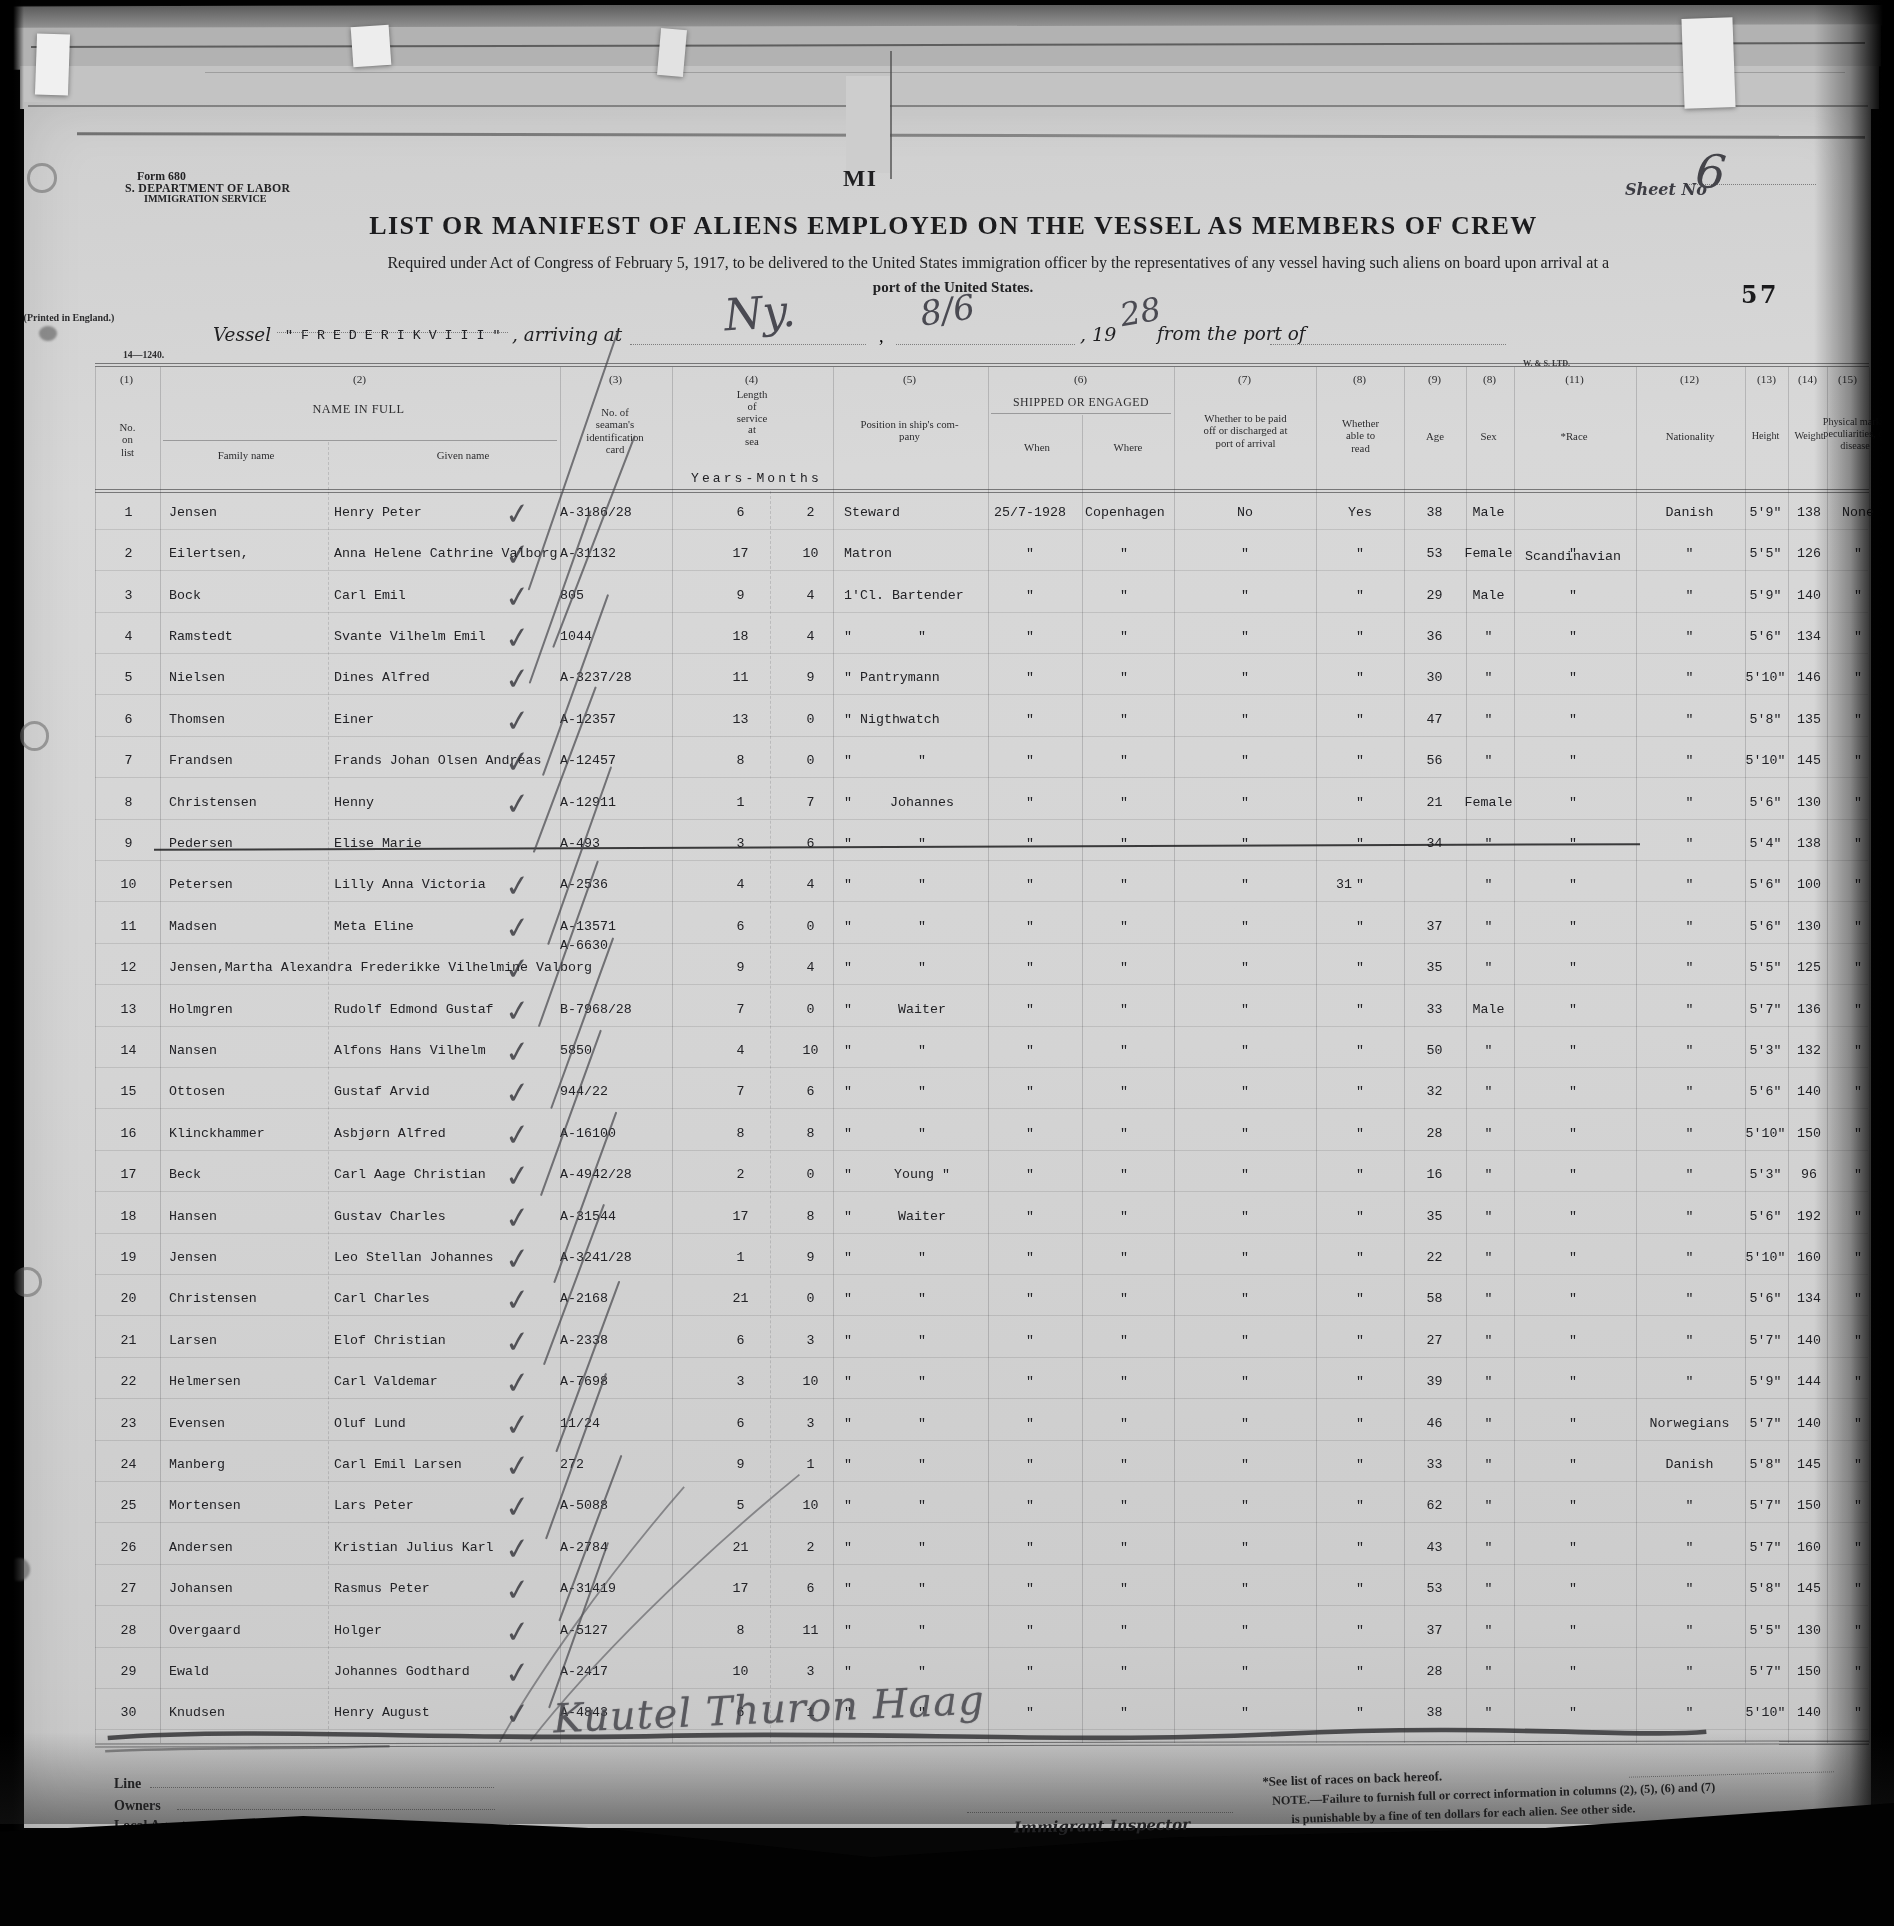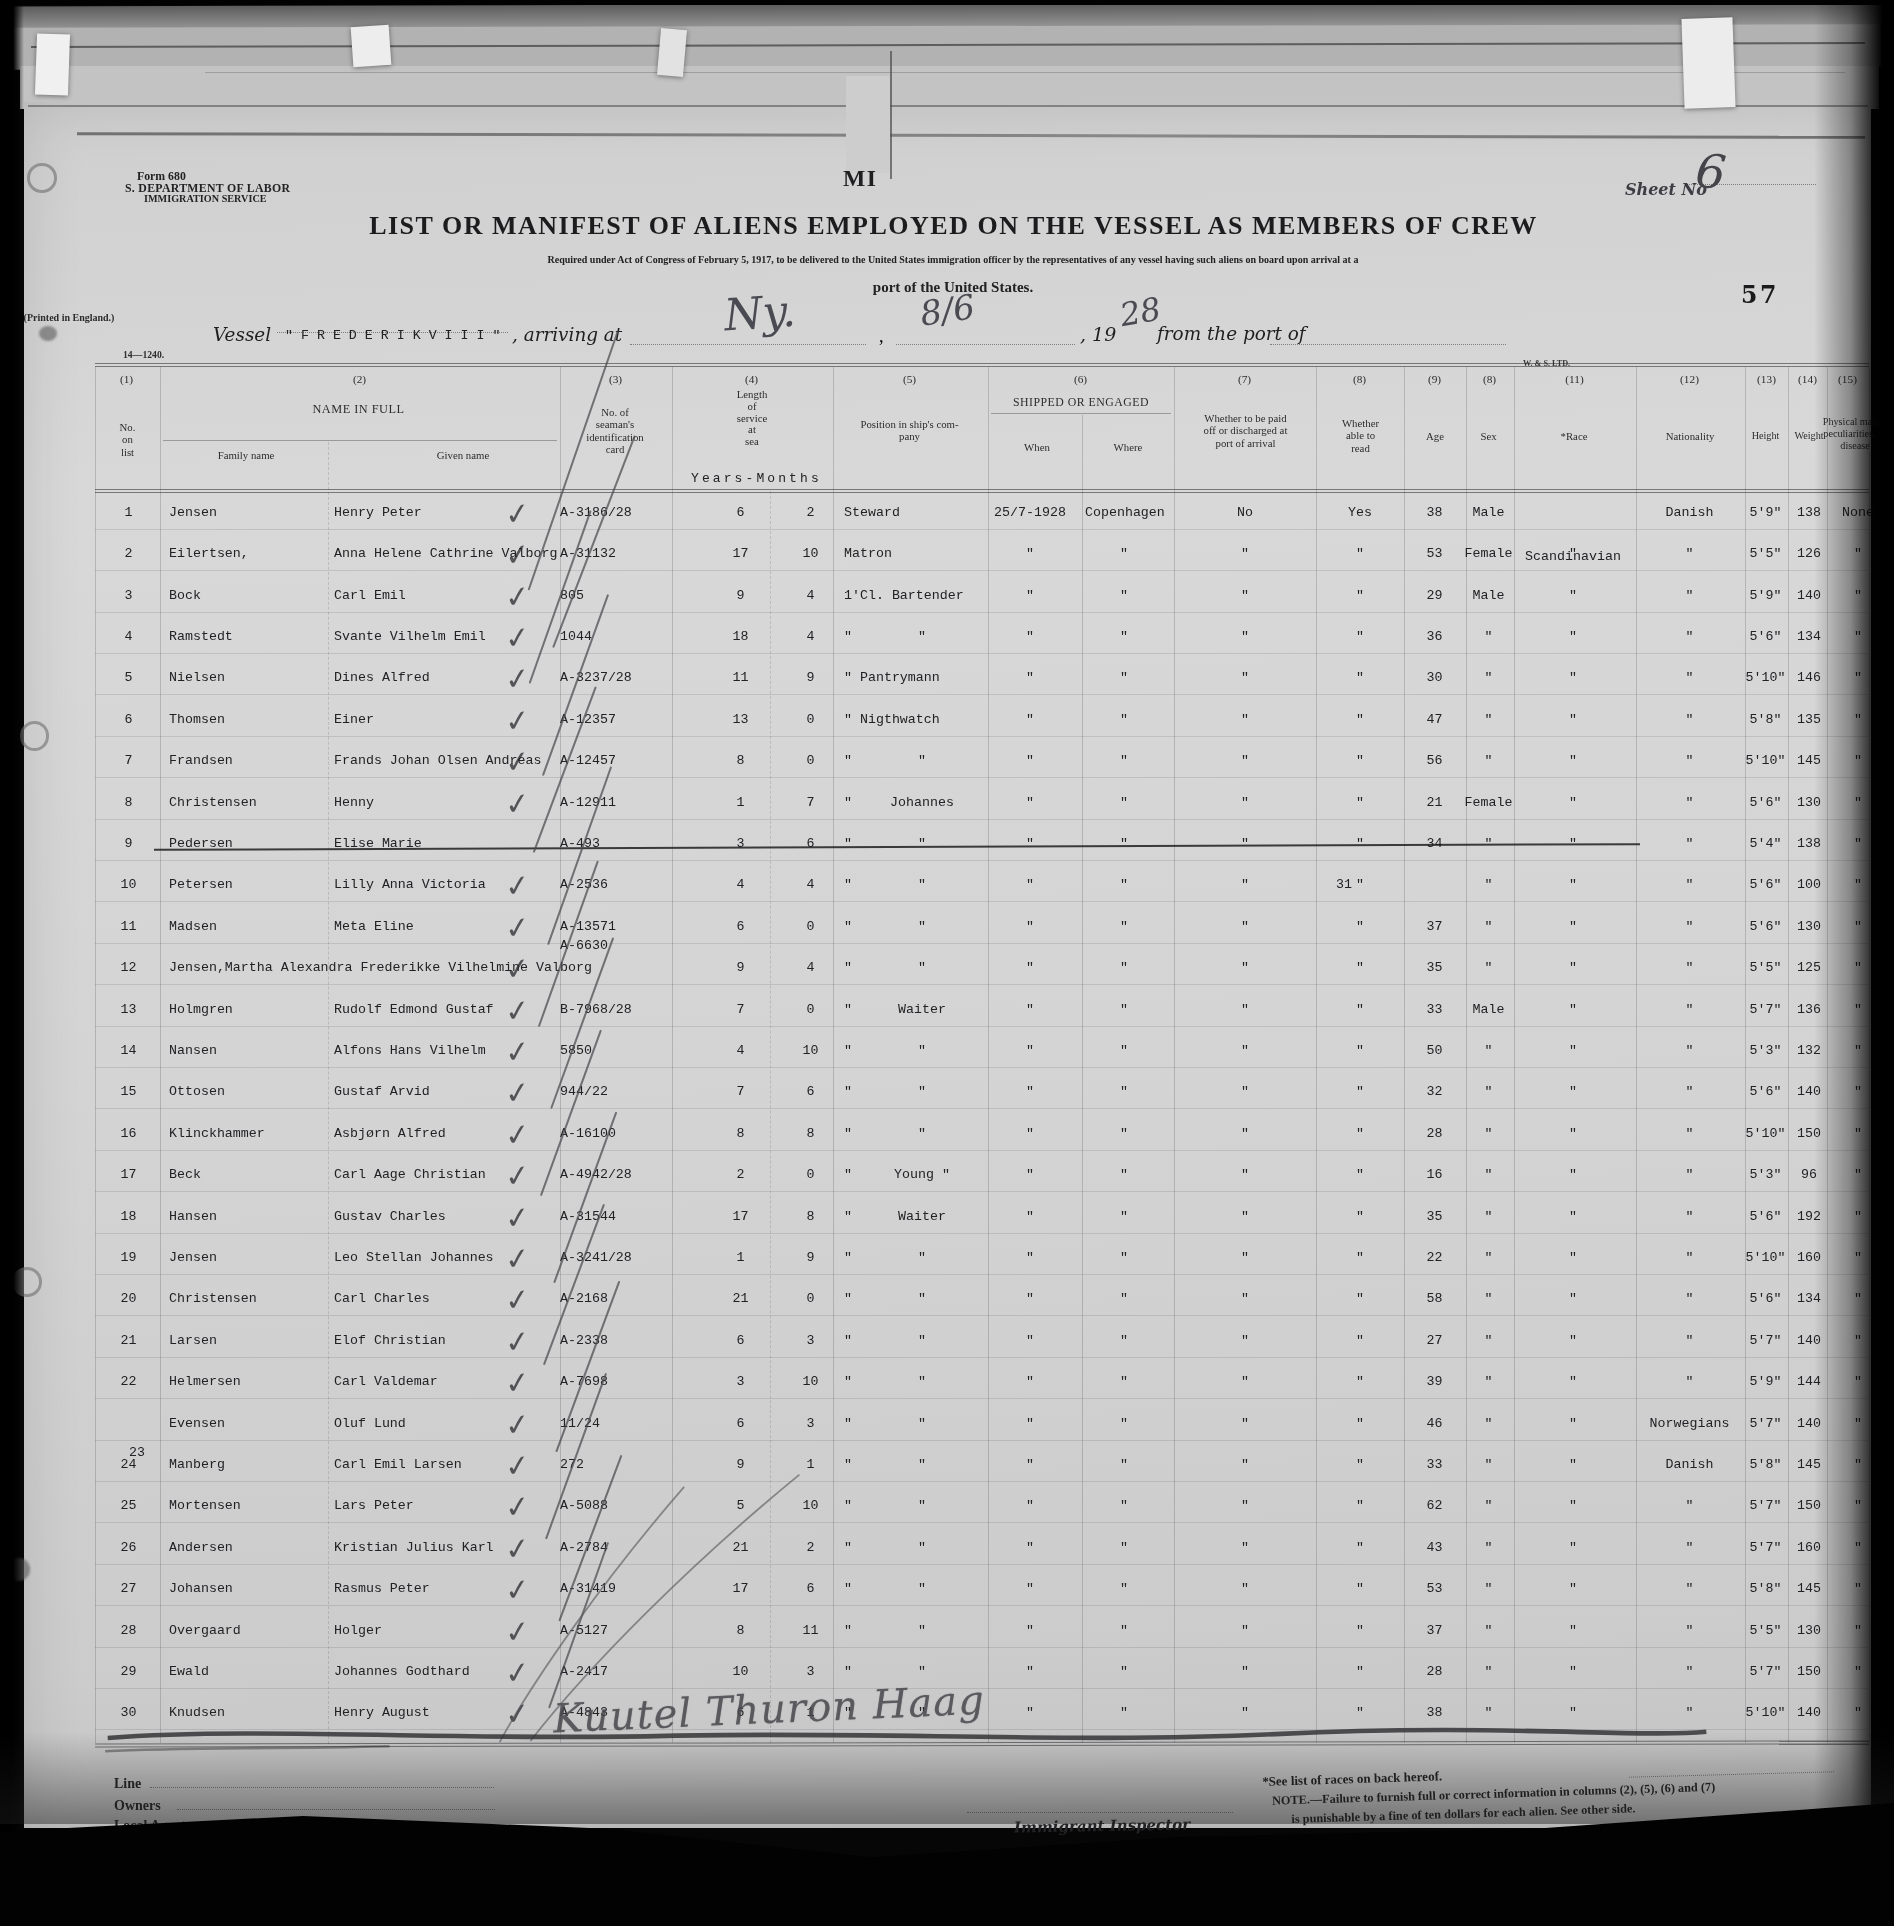--- a/index.html
+++ b/index.html
@@ -75,21 +75,21 @@
   <div class="abs" style="left:144px;top:193px;font-size:10.2px;font-weight:bold;color:#232325;">IMMIGRATION SERVICE</div>
 
   <div class="abs" style="left:843px;top:165px;font-size:23.6px;font-weight:bold;color:#1f1f21;letter-spacing:1.5px;">MI</div>
 
   <div class="abs hw" style="left:1625px;top:180px;font-size:16px;font-weight:bold;">Sheet No</div>
   <div class="dotted" style="left:1685px;top:184px;width:131px;"></div>
   <div class="abs hw" style="left:1696px;top:144px;font-size:47px;color:#44444a;transform:rotate(6deg);">6</div>
 
   <div class="abs" style="left:277px;top:211px;width:1353px;text-align:center;font-size:26px;font-weight:bold;color:#1c1c1e;letter-spacing:1.5px;">LIST OR MANIFEST OF ALIENS EMPLOYED ON THE VESSEL AS MEMBERS OF CREW</div>
 
-  <div class="abs" style="left:297px;top:254px;width:1312px;text-align:center;font-size:10px;font-weight:700;color:#222224;">Required under Act of Congress of February 5, 1917, to be delivered to the United States immigration officer by the representatives of any vessel having such aliens on board upon arrival at a</div>
+  <div class="abs" style="left:297px;top:254px;width:1312px;text-align:right;font-size:16px;font-weight:400;color:#222224;">Required under Act of Congress of February 5, 1917, to be delivered to the United States immigration officer by the representatives of any vessel having such aliens on board upon arrival at a</div>
   <div class="abs" style="left:297px;top:279px;width:1312px;text-align:center;font-size:15px;font-weight:600;color:#222224;">port of the United States.</div>
 
   <div class="abs" style="left:1741px;top:281px;font-size:23.6px;font-weight:bold;font-family:'DejaVu Serif',serif;color:#1b1b1d;letter-spacing:2.6px;">57</div>
 
   <div class="abs" style="left:23.6px;top:312px;font-size:10px;font-weight:bold;color:#2c2c2e;">(Printed in England.)</div>
 
   <div class="abs hw" style="left:213px;top:324px;font-size:18.4px;color:#1f1f21;">Vessel</div>
   <div class="abs typed" style="left:285px;top:328px;font-size:13.3px;">" F R E D E R I K   V I I I "</div>
   <div class="dotted" style="left:277px;top:332px;width:231px;"></div>
   <div class="abs hw" style="left:512px;top:324px;font-size:18.4px;color:#1f1f21;">, arriving at</div>
@@ -664,21 +664,21 @@
         <span class="cell c-age" style="left: 1413px; width: 43px; text-align: center;">39</span>
         <span class="cell c-sex" style="left: 1464px; width: 49px; text-align: center;">"</span>
         <span class="cell c-race" style="left: 1522px; width: 102px; text-align: center;">"</span>
         <span class="cell c-nat" style="left: 1640px; width: 99px; text-align: center;">"</span>
         <span class="cell c-ht" style="left: 1743px; width: 45px; text-align: center;">5'9"</span>
         <span class="cell c-wt" style="left: 1790px; width: 38px; text-align: center;">144</span>
         <span class="cell c-marks" style="left: 1835px; width: 46px; text-align: center;">"</span>
       </div>
       <div class="row" style="top: 1416px;">
         <span class="cell check" style="left: 505px;">✓</span>
-        <span class="cell c-no" style="left: 112px; width: 33px; text-align: right; margin-top: 29px;">23</span>
+        <span class="cell c-no" style="left: 112px; width: 33px; text-align: center;">23</span>
         <span class="cell c-fam" style="left: 169px;">Evensen</span>
         <span class="cell c-giv" style="left: 334px;">Oluf Lund</span>
         <span class="cell c-card" style="left: 560px;">11/24</span>
         <span class="cell c-yr" style="left: 716px; width: 49px; text-align: center;">6</span>
         <span class="cell c-mo" style="left: 786px; width: 49px; text-align: center;">3</span>
         <span class="cell c-p1" style="left: 844px;">"</span>
         <span class="cell c-p2" style="left: 871px; width: 102px; text-align: center;">"</span>
         <span class="cell c-when" style="left: 991px; width: 78px; text-align: center;">"</span>
         <span class="cell c-where" style="left: 1085px; width: 78px; text-align: center;">"</span>
         <span class="cell c-pay" style="left: 1194px; width: 102px; text-align: center;">"</span>

